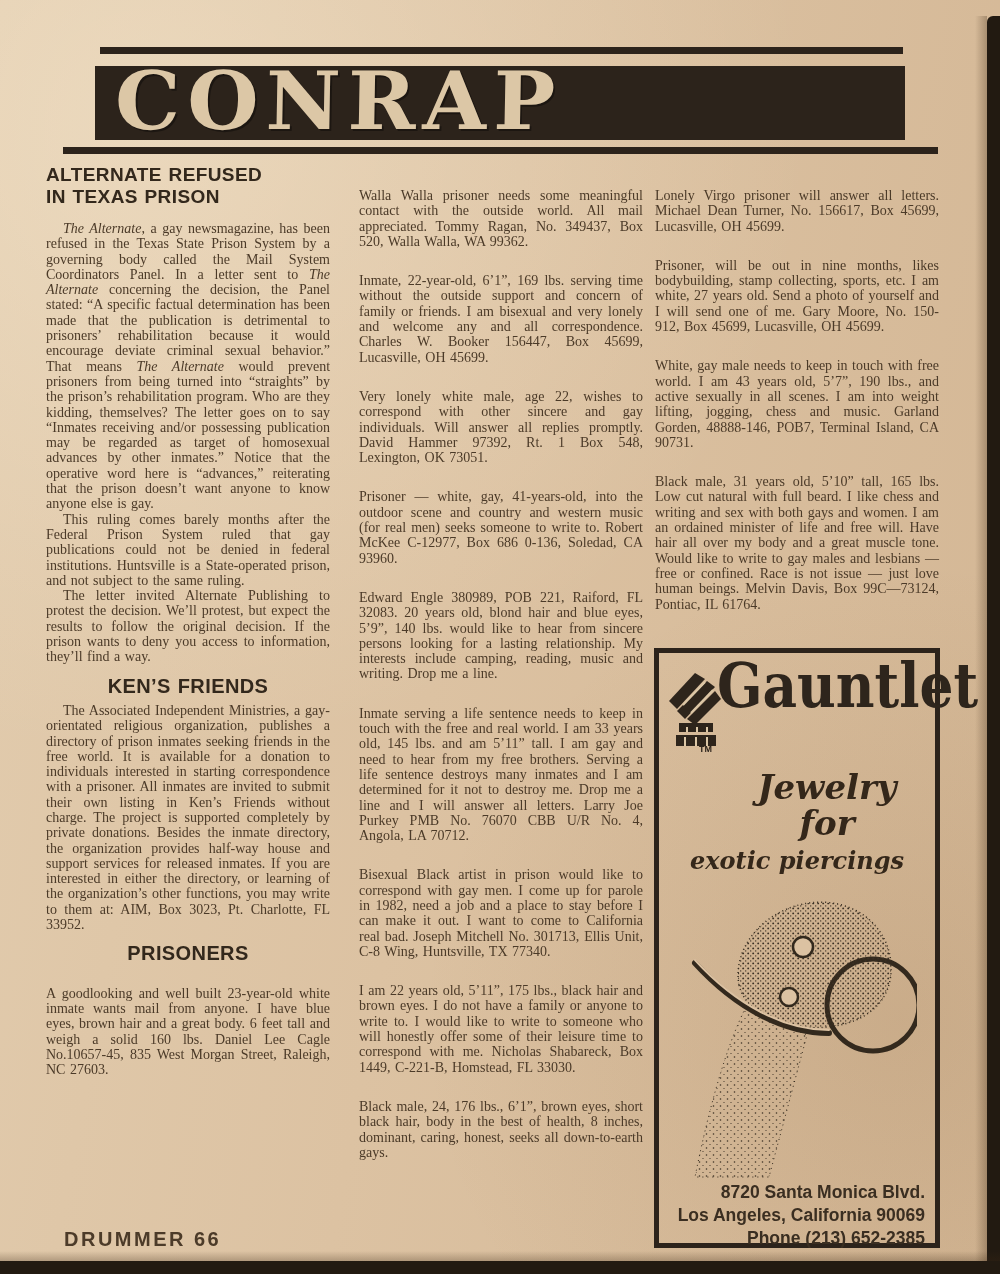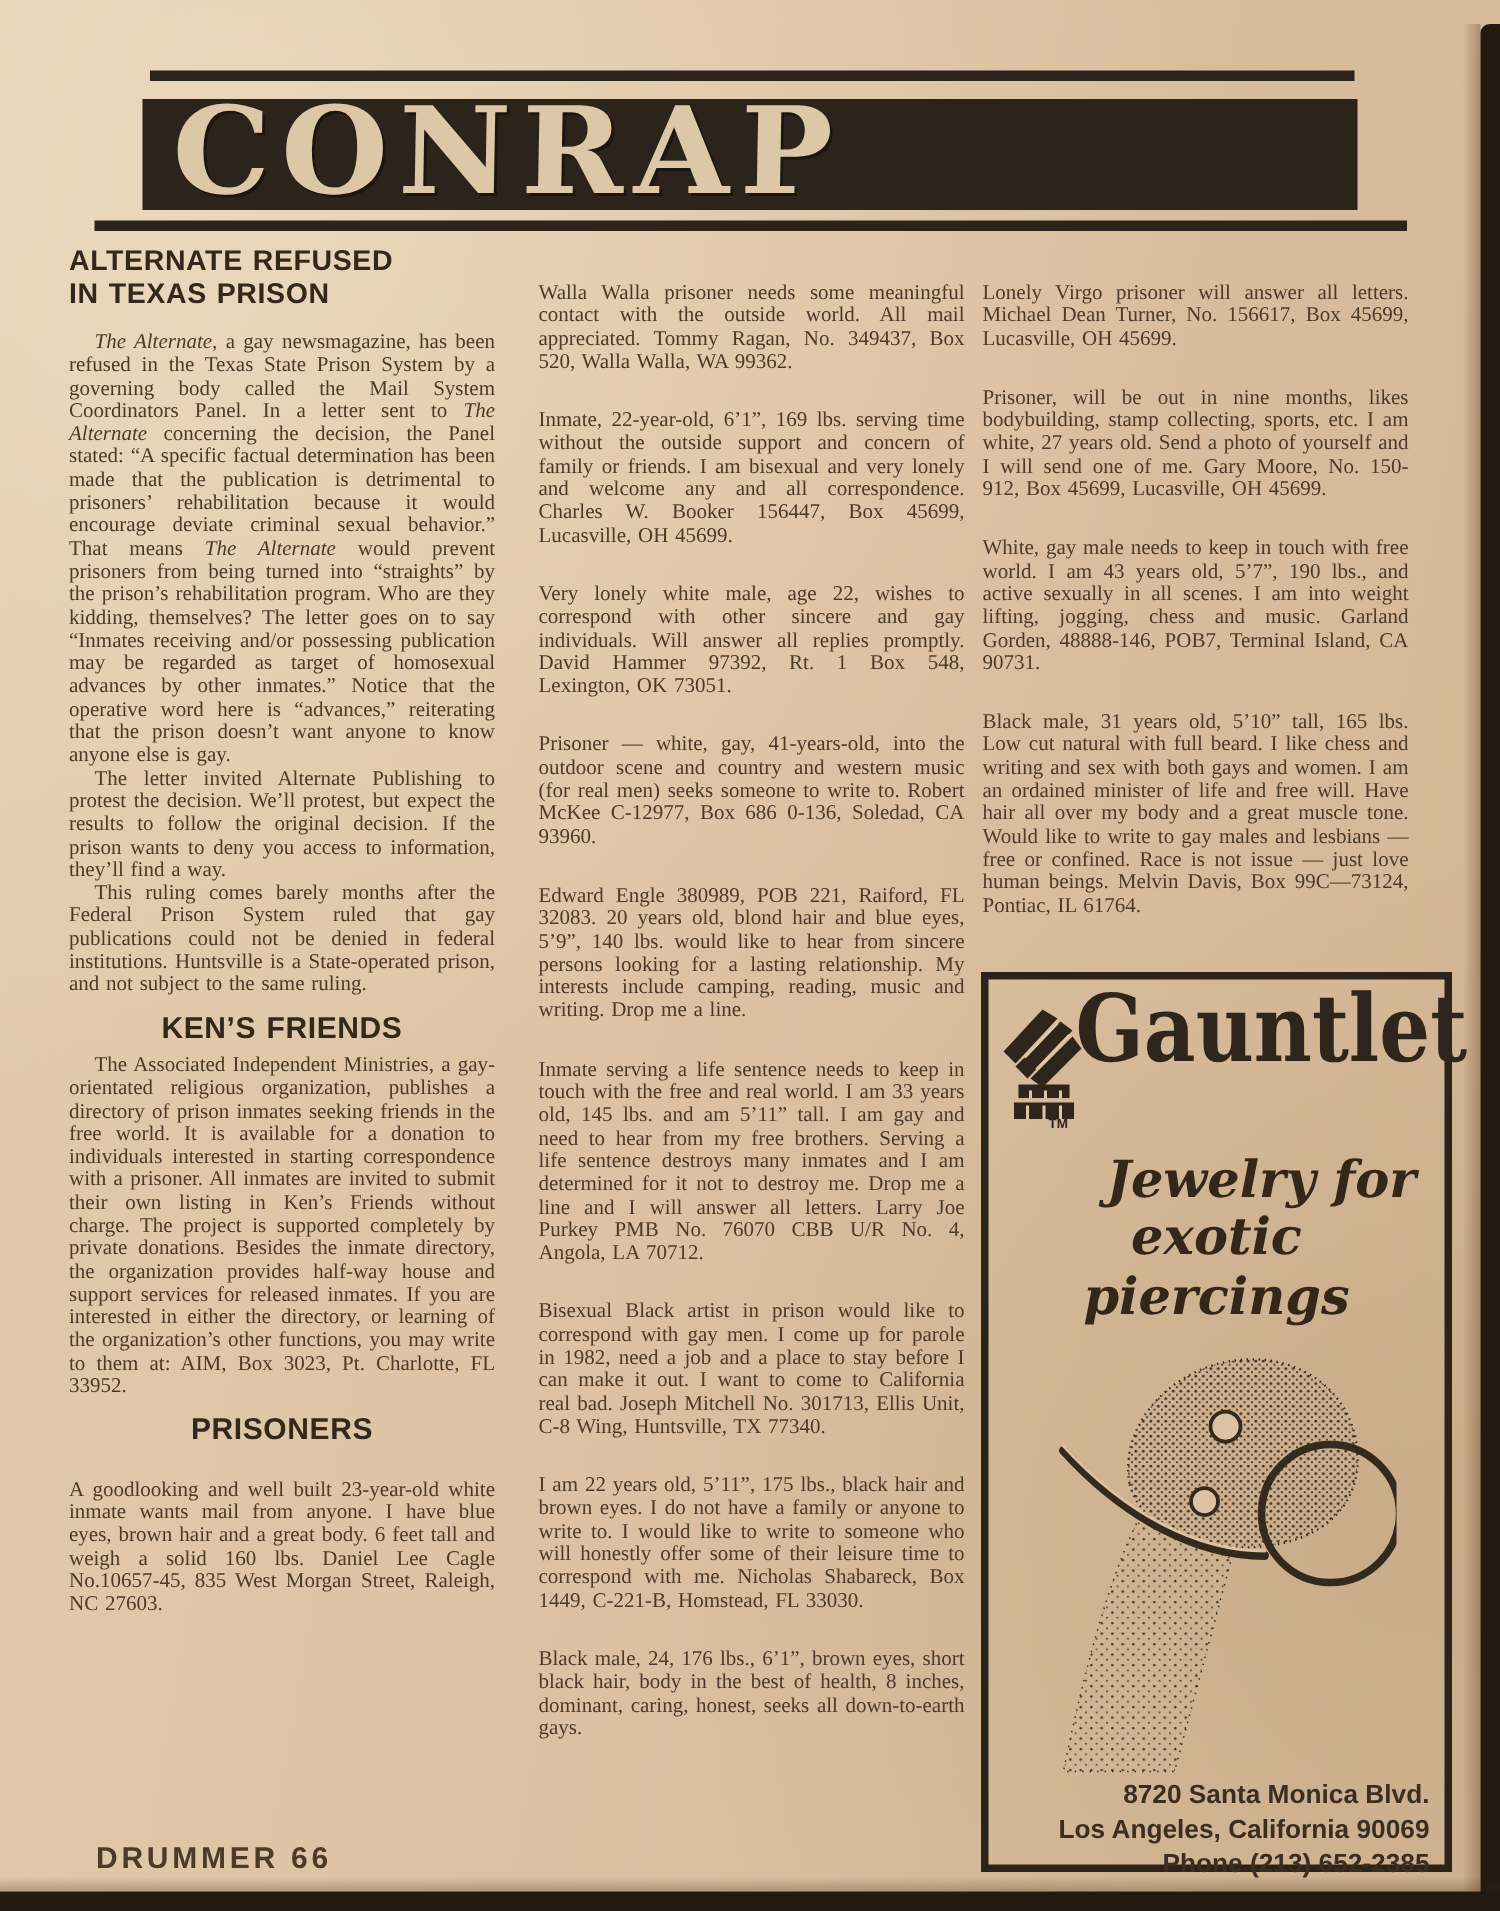--- a/index.html
+++ b/index.html
@@ -45,33 +45,33 @@
   .section-heading { font-family:"Liberation Sans", sans-serif; font-weight:bold; font-size:20px;
               letter-spacing:0.4px; color:#33281c; text-align:center; margin:14px 0 9px 0; }
   .article p { text-indent:17px; }
   .listing { margin-bottom:9px;margin-top:24px; }
   .it { font-style:italic;margin-top:13px; }
 
   .folio { position:absolute; left:64px; top:1228px; font-family:"Liberation Sans", sans-serif;
            font-weight:bold; font-size:20px; letter-spacing:2.5px; color:#4c3b29; }
 
   
-  .ad { position:absolute; left:654px; top:648px; width:314px; height:600px;
+  .ad { position:absolute; left:654px; top:648px; width:286px; height:600px;
         border:5px solid #2c231b; padding:6px 6px 14px 6px; }
   .ad-header { position:relative; height:108px; }
   .fist { position:absolute; left:0px; top:6px; }
   .ad-brand { position:absolute; left:52px; top:-8px; font-family:"DejaVu Serif", serif; font-weight:bold;
               font-size:62px; line-height:70px; color:#2e251c; letter-spacing:0px;
               transform:scaleX(0.86); transform-origin:left; white-space:nowrap; }
   .ad-tm { position:absolute; left:34px; top:85px; font-family:"Liberation Sans", sans-serif;
            font-size:9px; font-weight:bold; color:#2e251c; }
   .tagline { text-align:center; font-family:"DejaVu Serif", serif; font-style:italic; font-weight:bold;
              color:#34271a; margin-top:2px; }
   .tagline .tl1 { font-size:34px; line-height:36px; padding-left:60px; }
-  .tagline .tl2 { font-size:34px; line-height:40px;text-align:center; }
+  .tagline .tl2 { font-size:24px; line-height:40px;text-align:center; }
   .ad-art { display:block; margin:6px auto 0 auto; }
   .ad-address { text-align:right; font-family:"Liberation Sans", sans-serif; font-weight:bold;
                 font-size:17.5px; line-height:23px; color:#3a2e21; padding-right:4px; margin-top:2px; }
 </style>
 </head>
 <body>
 
 <div class="page">
 
   <div class="rule-above"></div>
@@ -79,22 +79,22 @@
     <div class="banner-title">CONRAP</div>
   </div>
   <div class="rule-below"></div>
 
   <div class="col col-1 article">
     <div class="headline">
       <span>ALTERNATE REFUSED</span>
       <span>IN TEXAS PRISON</span>
     </div>
     <p><span class="it">The Alternate</span><span>, a gay newsmagazine, has been refused in the Texas State Prison System by a governing body called the Mail System Coordinators Panel. In a letter sent to </span><span class="it">The Alternate</span><span> concerning the decision, the Panel stated: “A specific factual determination has been made that the publication is detrimental to prisoners’ rehabilitation because it would encourage deviate criminal sexual behavior.” That means </span><span class="it">The Alternate</span><span> would prevent prisoners from being turned into “straights” by the prison’s rehabilitation program. Who are they kidding, themselves? The letter goes on to say “Inmates receiving and/or possessing publication may be regarded as target of homosexual advances by other inmates.” Notice that the operative word here is “advances,” reiterating that the prison doesn’t want anyone to know anyone else is gay.</span></p>
+    <p>This ruling comes barely months after the Federal Prison System ruled that gay publications could not be denied in federal institutions. Huntsville is a State-operated prison, and not subject to the same ruling.</p>
     <p>The letter invited Alternate Publishing to protest the decision. We’ll protest, but expect the results to follow the original decision. If the prison wants to deny you access to information, they’ll find a way.</p>
-    <p>This ruling comes barely months after the Federal Prison System ruled that gay publications could not be denied in federal institutions. Huntsville is a State-operated prison, and not subject to the same ruling.</p>
 
     <div class="section-heading">KEN’S FRIENDS</div>
     <p>The Associated Independent Ministries, a gay-orientated religious organization, publishes a directory of prison inmates seeking friends in the free world. It is available for a donation to individuals interested in starting correspondence with a prisoner. All inmates are invited to submit their own listing in Ken’s Friends without charge. The project is supported completely by private donations. Besides the inmate directory, the organization provides half-way house and support services for released inmates. If you are interested in either the directory, or learning of the organization’s other functions, you may write to them at: AIM, Box 3023, Pt. Charlotte, FL 33952.</p>
 
     <div class="section-heading">PRISONERS</div>
     <div class="listing">A goodlooking and well built 23-year-old white inmate wants mail from anyone. I have blue eyes, brown hair and a great body. 6 feet tall and weigh a solid 160 lbs. Daniel Lee Cagle No.10657-45, 835 West Morgan Street, Raleigh, NC 27603.</div>
   </div>
 
   <div class="col col-2">
     <div class="listing">Walla Walla prisoner needs some meaningful contact with the outside world. All mail appreciated. Tommy Ragan, No. 349437, Box 520, Walla Walla, WA 99362.</div>

